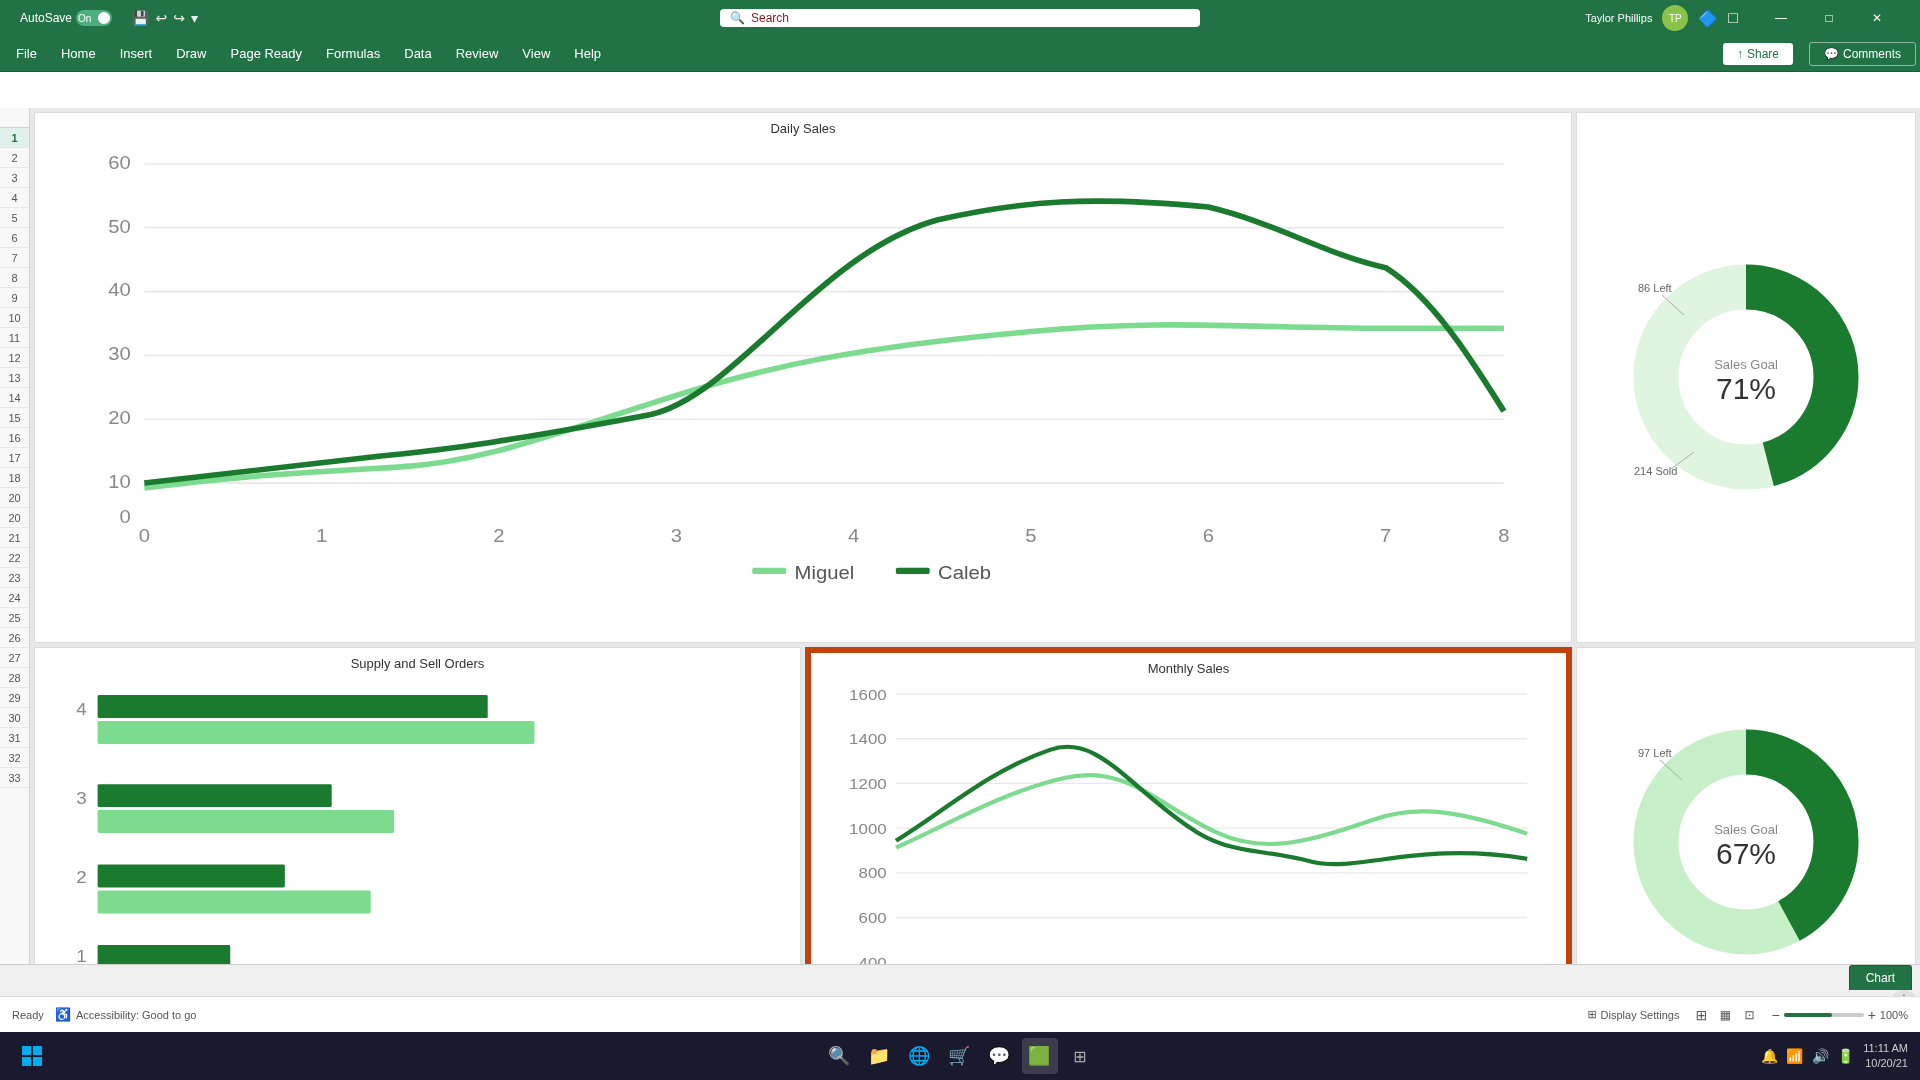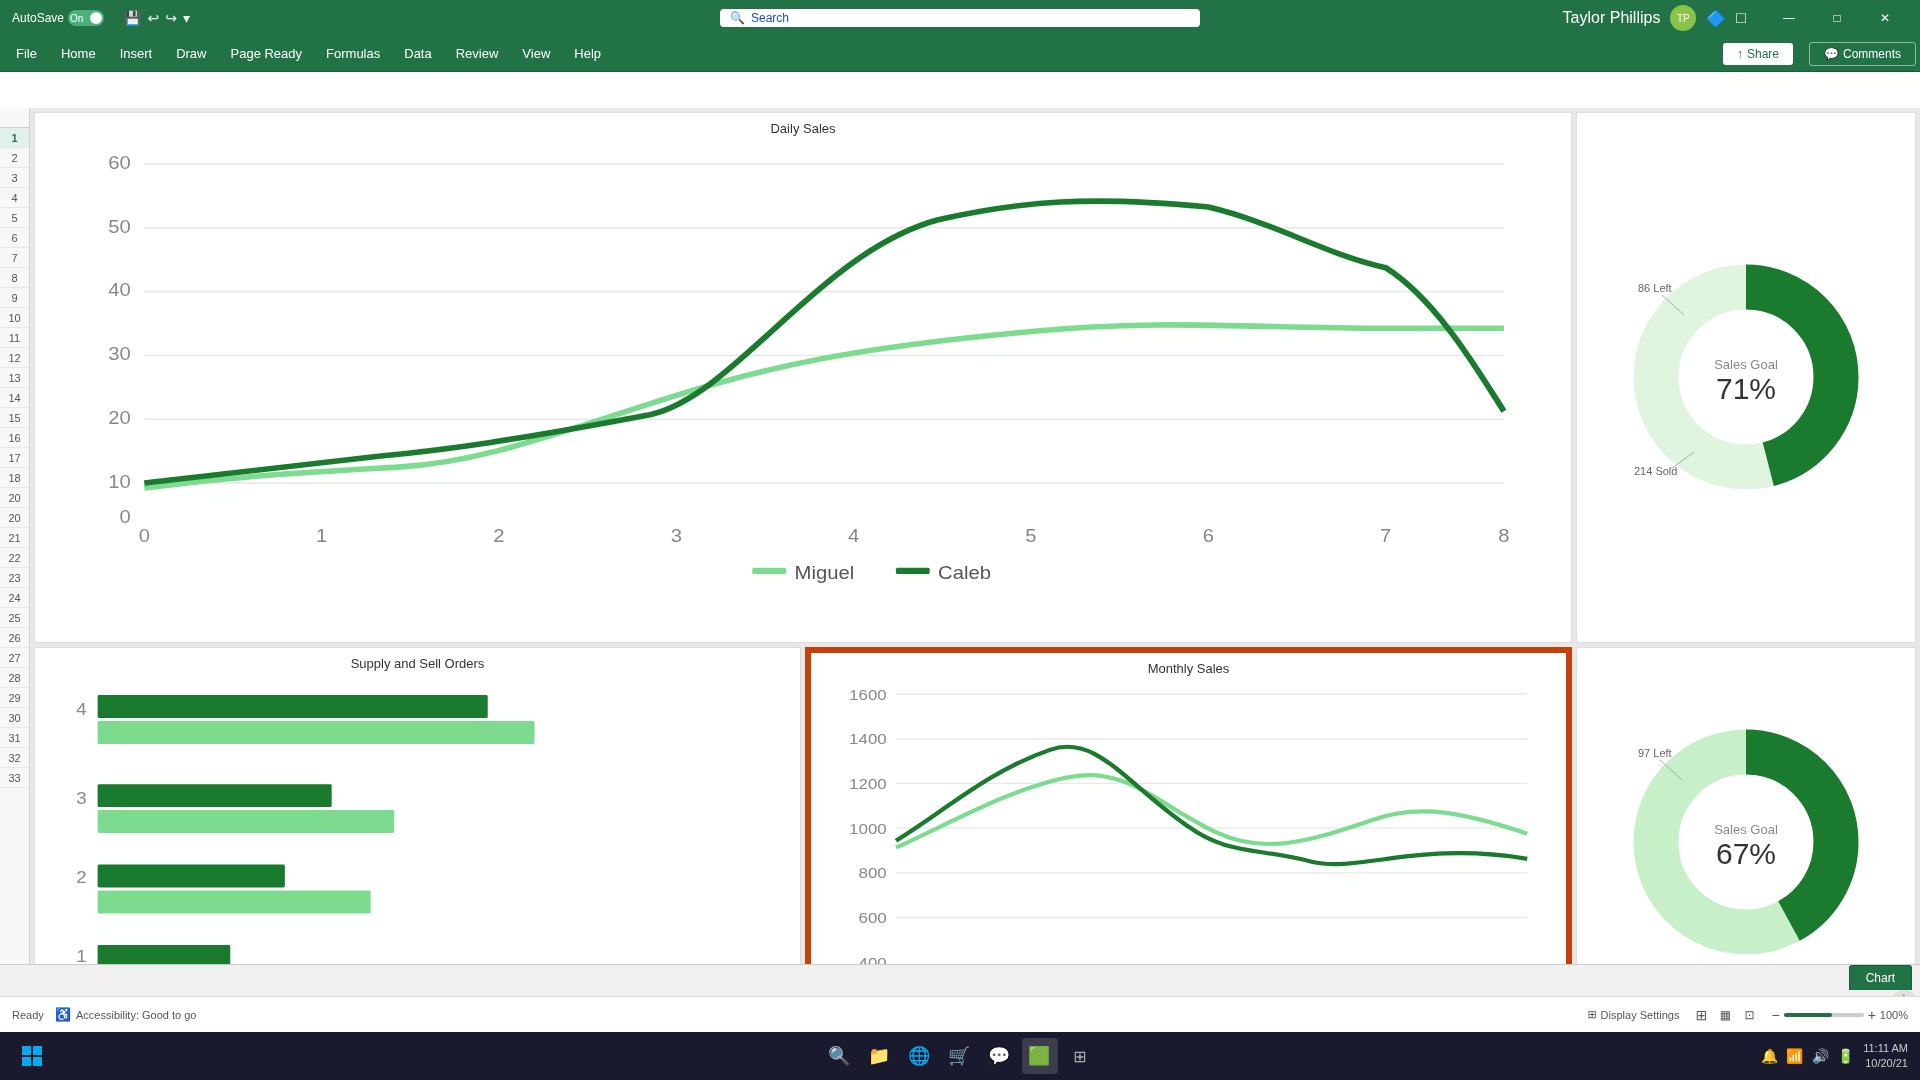--- a/index.html
+++ b/index.html
@@ -1,41 +1,41 @@
 <!DOCTYPE html>
 <html><head>
   <meta charset="utf-8">
   <style>
     * { margin: 0; padding: 0; box-sizing: border-box; }
     body { width: 1920px; height: 1080px; overflow: hidden; font-family: 'Segoe UI', Arial, sans-serif; background: #fff; }
 
     
     #titlebar {
-      height: 36px; background: #217346; display: flex; align-items: center; padding: 0 12px;
+      height: 36px; background: #217346; display: flex; align-items: center; padding: 0 20px;
       color: #fff; font-size: 12px;
     }
     #titlebar .autosave { display: flex; align-items: center; gap: 4px; margin-right: 12px; }
     #titlebar .autosave-toggle {
       background: #4caf7d; border-radius: 10px; width: 36px; height: 16px;
       display: flex; align-items: center; padding: 2px; cursor: pointer;
     }
     #titlebar .autosave-toggle-knob {
       width: 12px; height: 12px; background: #fff; border-radius: 50%; margin-left: auto;
     }
     #titlebar .tb-icons { display: flex; align-items: center; gap: 6px; margin: 0 8px; }
     #titlebar .tb-icons span { font-size: 14px; cursor: pointer; opacity: 0.9; }
     #titlebar .doc-title { flex: 1; text-align: center; font-size: 13px; }
     #titlebar .doc-title span { margin: 0 4px; }
     #titlebar .search-box {
       background: #fff; border-radius: 4px; padding: 2px 10px; display: flex;
       align-items: center; width: 480px; margin: 0 auto; color: #333; font-size: 12px;
     }
     #titlebar .search-box span { margin-right: 6px; color: #888; }
     #titlebar .right-controls { display: flex; align-items: center; gap: 10px; }
-    #titlebar .user-name { font-size: 16px; }
+    #titlebar .user-name { font-size: 11px; }
     #titlebar .avatar { width: 26px; height: 26px; border-radius: 50%; background: #8bc34a; display: flex; align-items: center; justify-content: center; font-size: 10px; color: #fff; }
     #titlebar .win-ctrl { display: flex; gap: 2px; margin-left: 10px; }
     #titlebar .win-btn { width: 46px; height: 36px; display: flex; align-items: center; justify-content: center; font-size: 12px; cursor: pointer; }
 
     
     #menubar {
       height: 36px; background: #217346; display: flex; align-items: center; padding: 0 4px;
       color: #fff; font-size: 13px; border-bottom: 1px solid #1a5c38;
     }
     #menubar .menu-item { padding: 4px 12px; cursor: pointer; border-radius: 3px; }
@@ -158,21 +158,21 @@
       <span>↩</span>
       <span>↪</span>
       <span>▾</span>
     </div>
     <div class="doc-title">
       <span>Sales Chart – Saved to OneDrive</span>
       <span>▾</span>
     </div>
     <div class="search-box" style="position:absolute;left:50%;transform:translateX(-50%);">
       <span>🔍</span>
-      <span style="color:#1d4ed8;">Search</span>
+      <span style="color:#7f1d1d;">Search</span>
     </div>
     <div class="right-controls">
       <span class="user-name">Taylor Phillips</span>
       <div class="avatar">TP</div>
       <span style="font-size:16px;">🔷</span>
       <span style="font-size:16px;">□</span>
       <div class="win-ctrl">
         <div class="win-btn">—</div>
         <div class="win-btn">□</div>
         <div class="win-btn close">✕</div>

